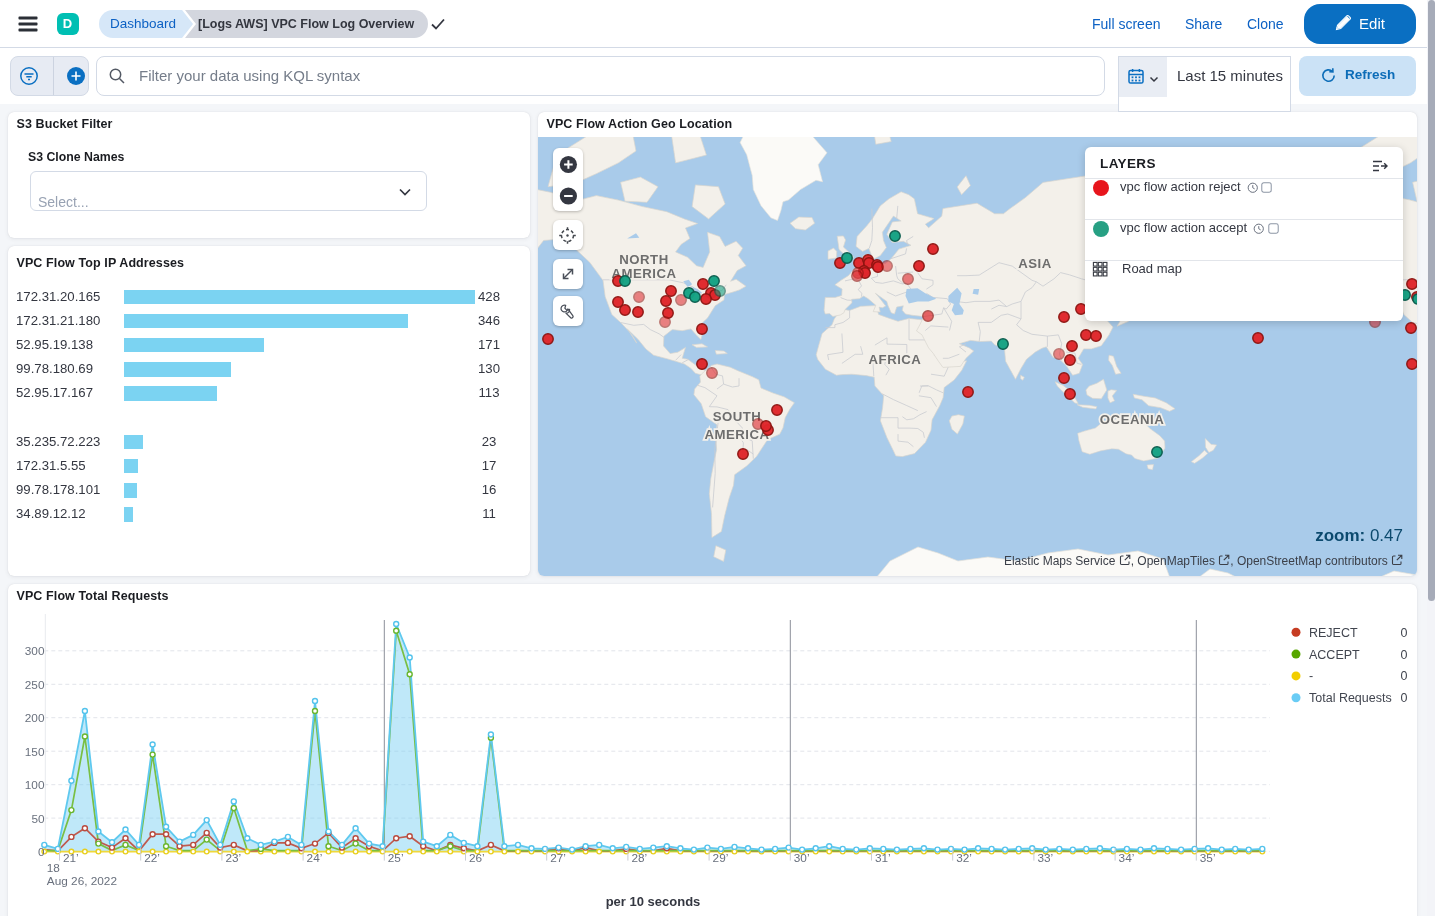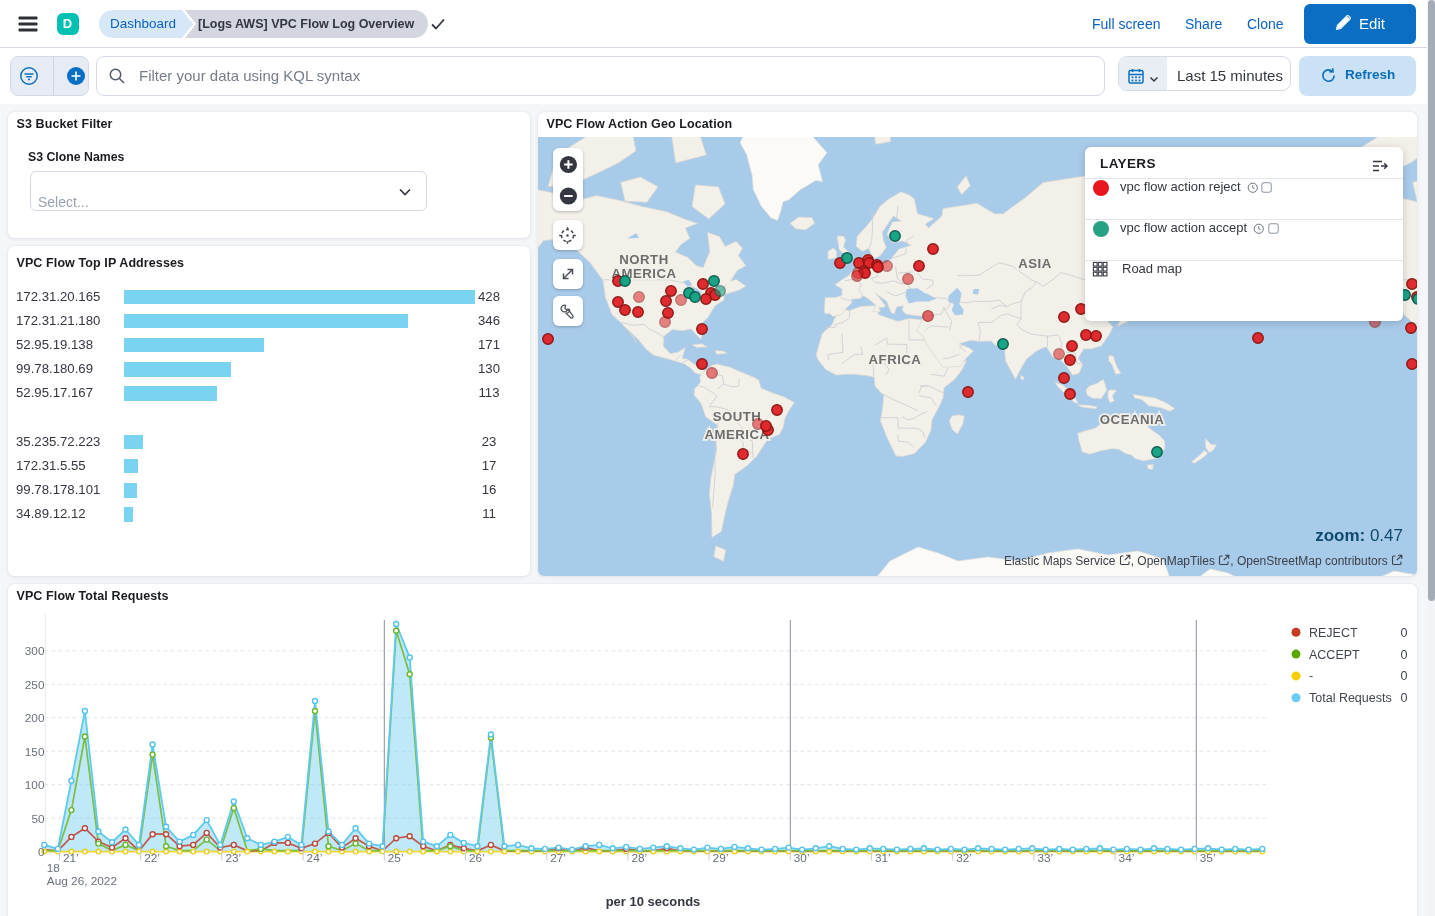--- a/index.html
+++ b/index.html
@@ -5,24 +5,24 @@
 html,body{width:1435px;height:916px;overflow:hidden;font-family:"Liberation Sans",sans-serif;background:#fff}
 .abs{position:absolute}
 #nav{position:absolute;left:0;top:0;width:1435px;height:48px;background:#fff;border-bottom:1px solid #d3dae6;z-index:5}
 #filterbar{position:absolute;left:0;top:48px;width:1435px;height:56px;background:#fff;z-index:4}
 #main{position:absolute;left:0;top:104px;width:1428px;height:812px;background:#f4f6f9}
 .panel{position:absolute;background:#fff;border-radius:6px;box-shadow:0 1px 4px rgba(52,55,65,.09),0 0 1px rgba(52,55,65,.16)}
 .ptitle{position:absolute;left:8.5px;top:5px;font-size:12.5px;font-weight:bold;color:#1a1c21;letter-spacing:.1px}
 .bc-blue{position:absolute;left:99px;top:10px;height:28px;line-height:28px;background:#d6e7f8;color:#0c61c4;font-size:13.5px;padding:0 17px 0 11px;border-radius:14px 0 0 14px;clip-path:polygon(0 0,calc(100% - 11px) 0,100% 50%,calc(100% - 11px) 100%,0 100%)}
 .bc-gray{position:absolute;left:185px;top:10px;height:28px;line-height:28px;background:#d3d6de;color:#33363f;font-size:12.5px;font-weight:bold;padding:0 14px 0 13px;border-radius:0 14px 14px 0;clip-path:polygon(0 0,100% 0,100% 100%,0 100%,11px 50%)}
 .navlink{position:absolute;top:0;height:48px;line-height:48px;color:#0c61c4;font-size:14px}
-#editbtn{position:absolute;left:1304px;top:4px;width:112px;height:40px;background:#0a6fc2;border-radius:6px;color:#fff;font-size:15px;text-align:center;line-height:40px}
+#editbtn{position:absolute;left:1304px;top:4px;width:112px;height:40px;background:#0a6fc2;border-radius:16px;color:#fff;font-size:15px;text-align:center;line-height:40px}
 #btngroup{position:absolute;left:10px;top:8px;width:79px;height:40px;background:#e7ebf3;border-radius:8px;border:1px solid #d3dae6}
 #searchbox{position:absolute;left:96px;top:8px;width:1009px;height:40px;background:#fff;border:1px solid #d3dae6;border-radius:8px}
-#datepick{position:absolute;left:1118px;top:8px;width:173px;height:35px;background:#fff;border:1px solid #d3dae6;border-radius:9px;overflow:hidden}
+#datepick{position:absolute;left:1118px;top:8px;width:173px;height:56px;background:#fff;border:1px solid #d3dae6;border-radius:0;overflow:hidden}
 #refreshbtn{position:absolute;left:1299px;top:8px;width:117px;height:40px;background:#cbe2f6;border-radius:8px;color:#0d6db8;font-size:13.5px;font-weight:bold}
 .sel{position:absolute;left:22px;top:59px;width:397px;height:40px;border:1px solid #d3dae6;border-radius:6px;background:#fff}
 .barrow{position:absolute;left:0;height:24.2px;width:522px}
 .barlabel{position:absolute;left:8px;font-size:13.2px;color:#343741;top:4px}
 .barval{position:absolute;right:11px;font-size:13.2px;color:#343741;top:4px;width:60px;text-align:center}
 .bar{position:absolute;left:116px;top:5px;height:14.6px;background:#7bd3f2}
 #scrollbar{position:absolute;right:0px;top:0;width:8px;height:916px;background:#f3f4f8;z-index:9}
 #scrollthumb{position:absolute;right:0.5px;top:0;width:7px;height:601px;background:#a6abb8;border-radius:4px}
 .mapbtn{position:absolute;left:14.5px;width:30px;background:#fff;border-radius:6px;box-shadow:0 1px 3px rgba(0,0,0,.25);display:flex;align-items:center;justify-content:center;flex-direction:column}
 .layrow{position:absolute;left:0;width:100%;height:41px;border-top:1px solid #e2e5ea;display:flex;padding-left:7px}

